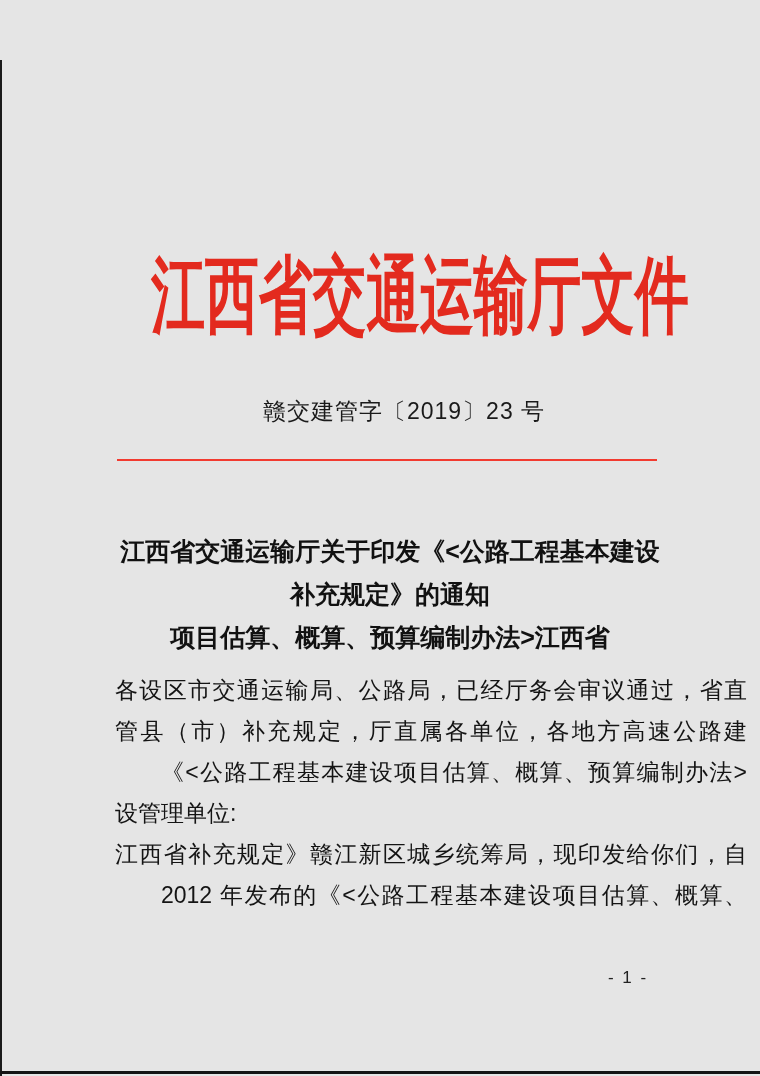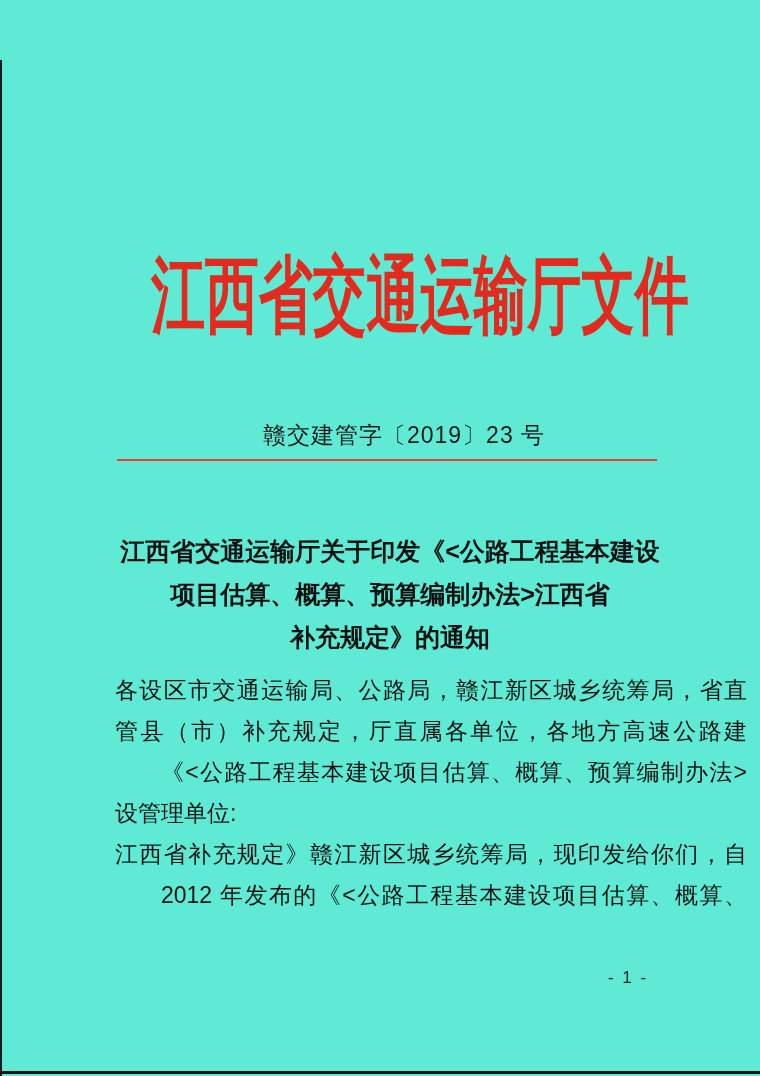--- a/index.html
+++ b/index.html
@@ -1,19 +1,19 @@
 <!DOCTYPE html>
 <html><head>
 <meta charset="utf-8">
 <style>
   html,body{margin:0;padding:0;background:#ffffff;}
   .page{
     position:relative;
     width:760px;height:1076px;
-    background:#5eead4;
+    background:#e5e5e5;
     overflow:hidden;
     font-family:"Liberation Sans",sans-serif;
     color:#161616;
   }
   
   .edge-left{position:absolute;left:0;top:60px;bottom:0;width:2px;background:#1b1b1b;}
   .edge-bottom{position:absolute;left:0;top:1071px;width:100%;height:3px;background:#141414;}
 
   
   .red-title{
@@ -26,21 +26,21 @@
     transform-origin:50% 50%;
     font-family:"Liberation Serif",serif;
     font-weight:700;
     font-size:84px;
     line-height:1.05;
     color:#e32a1e;
   }
 
   
   .doc-number{
-    position:absolute;top:420px;left:48px;right:0;
+    position:absolute;top:396px;left:48px;right:0;
     text-align:center;
     font-size:23px;
     letter-spacing:1px;
     color:#1a1a1a;
   }
 
   
   .red-rule{
     position:absolute;top:459px;left:117px;
     width:540px;height:2px;
@@ -94,26 +94,26 @@
   <div class="red-title">
     <span class="squeeze">江西省交通运输厅文件</span>
   </div>
 
   <div class="doc-number">赣交建管字〔2019〕23 号</div>
 
   <div class="red-rule"></div>
 
   <div class="heading">
     <div class="h-line">江西省交通运输厅关于印发《&lt;公路工程基本建设</div>
+    <div class="h-line">补充规定》的通知</div>
     <div class="h-line">项目估算、概算、预算编制办法&gt;江西省</div>
-    <div class="h-line">补充规定》的通知</div>
   </div>
 
   <div class="body-text">
-    <div class="line fill">各设区市交通运输局、公路局，赣江新区城乡统筹局，省直</div>
+    <div class="line fill">各设区市交通运输局、公路局，已经厅务会审议通过，省直</div>
     <div class="line fill">管县（市）补充规定，厅直属各单位，各地方高速公路建</div>
     <div class="line fill indent">《&lt;公路工程基本建设项目估算、概算、预算编制办法&gt;</div>
 
     <div class="line">设管理单位:</div>
     <div class="line fill">江西省补充规定》赣江新区城乡统筹局，现印发给你们，自</div>
 
     <div class="line fill indent">2012 年发布的《&lt;公路工程基本建设项目估算、概算、</div>
   </div>
 
   <div class="page-number">- 1 -</div>

